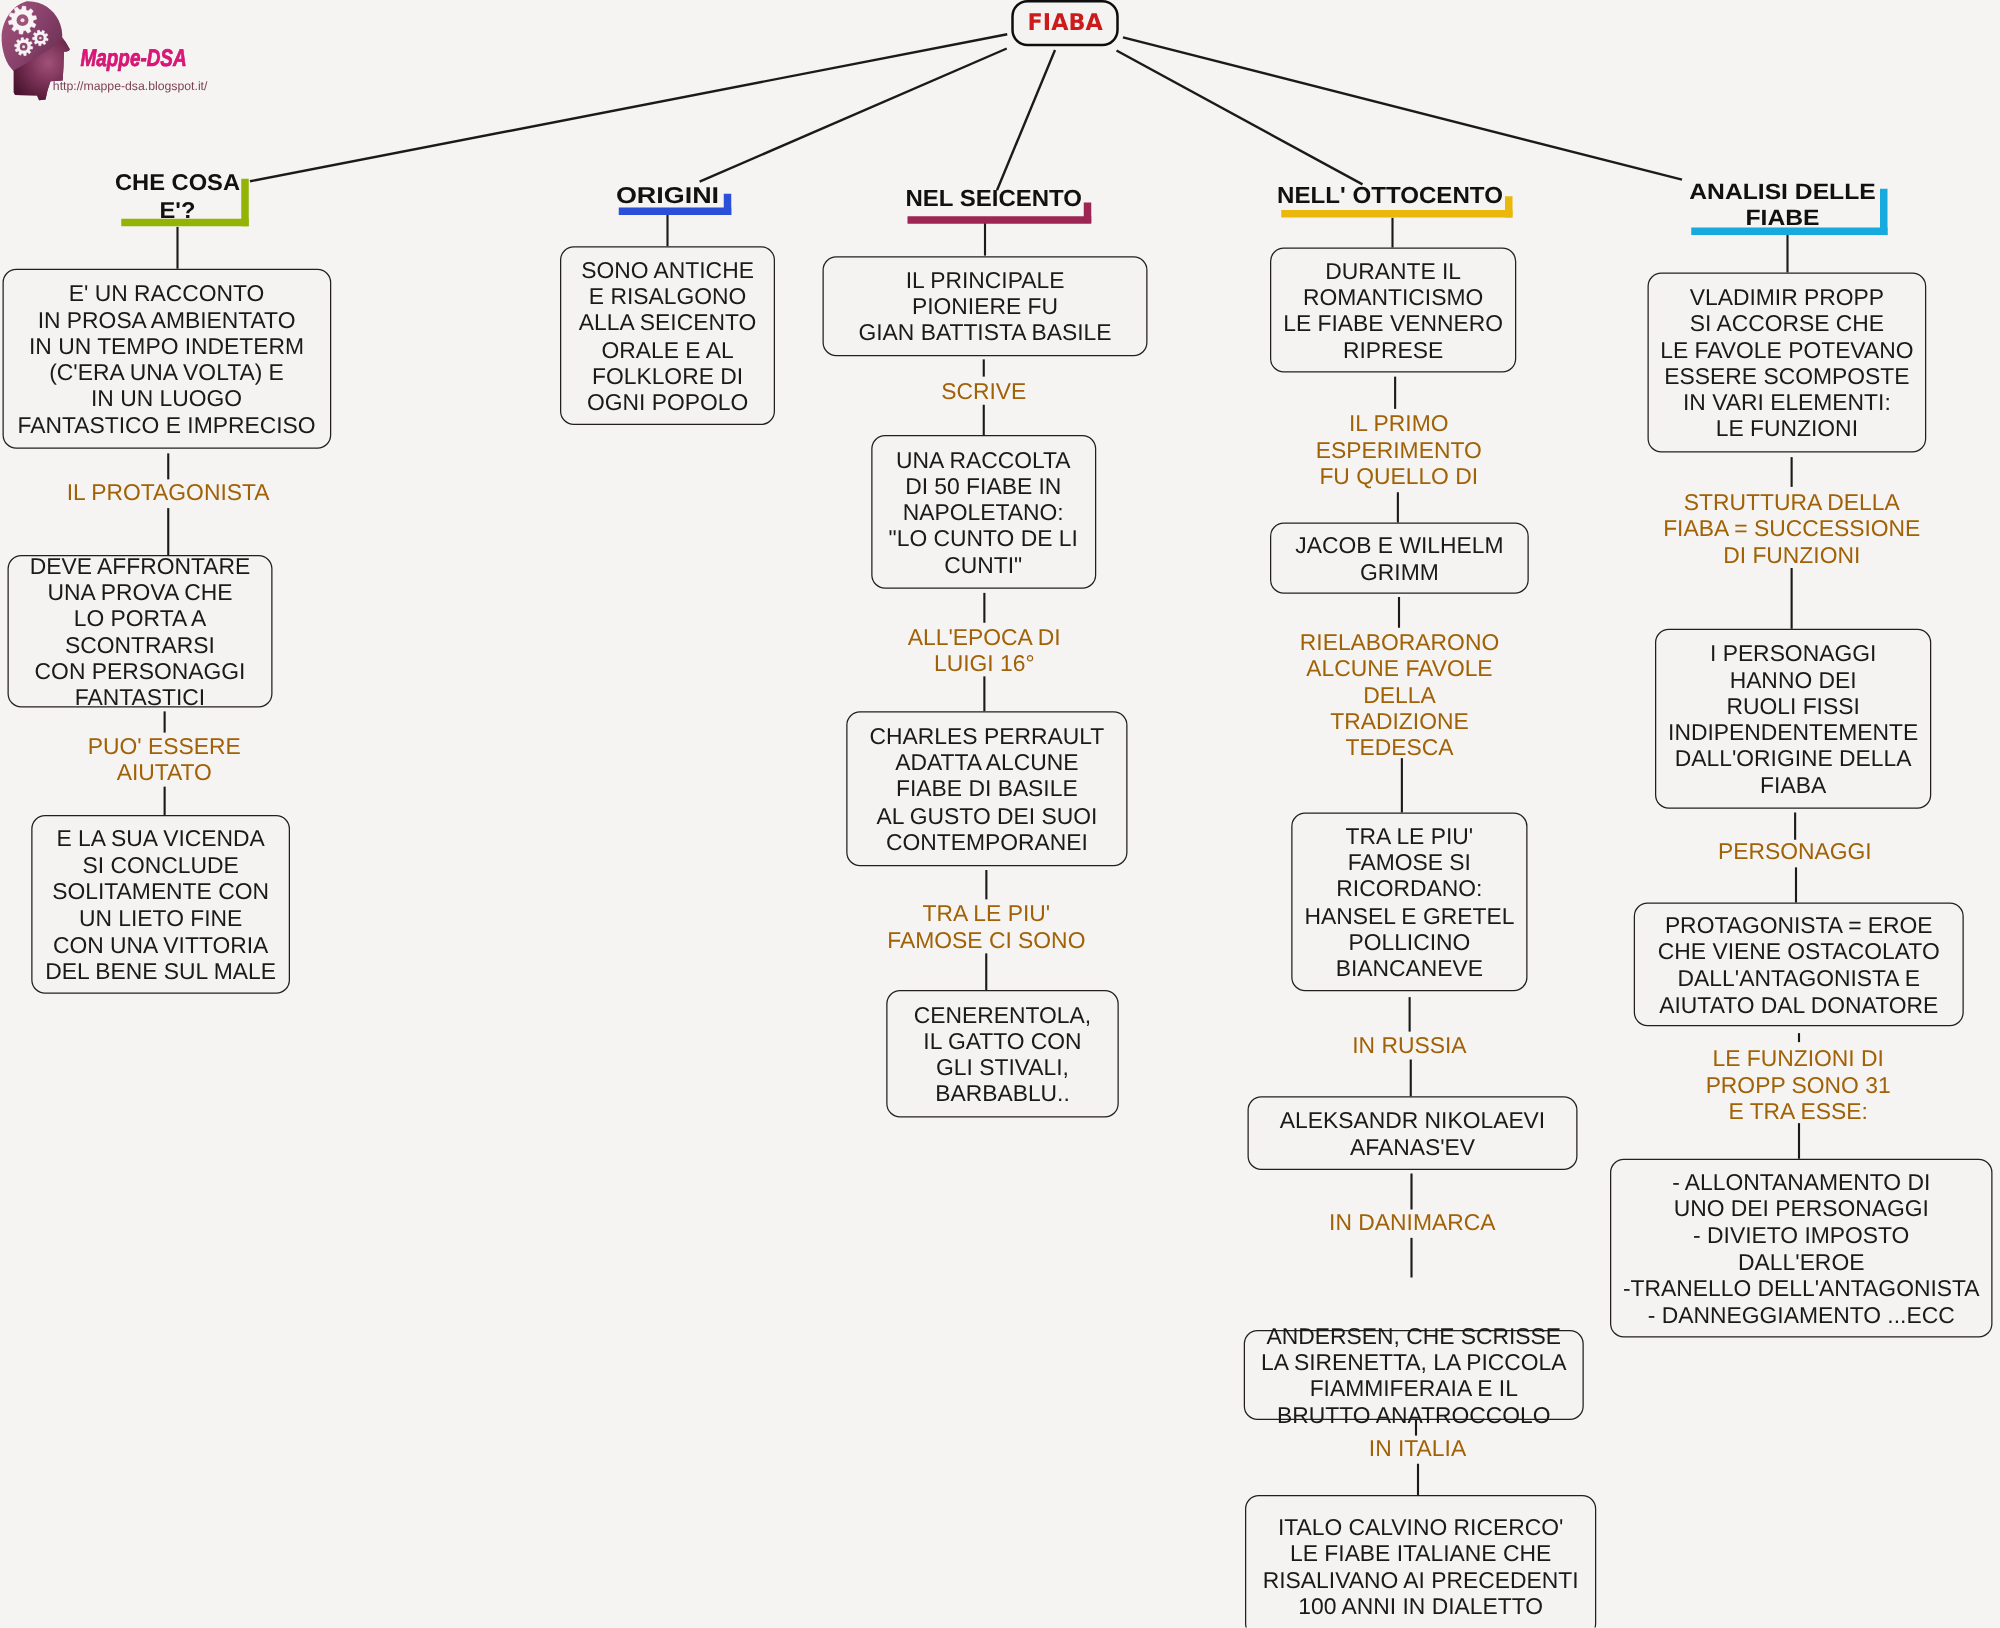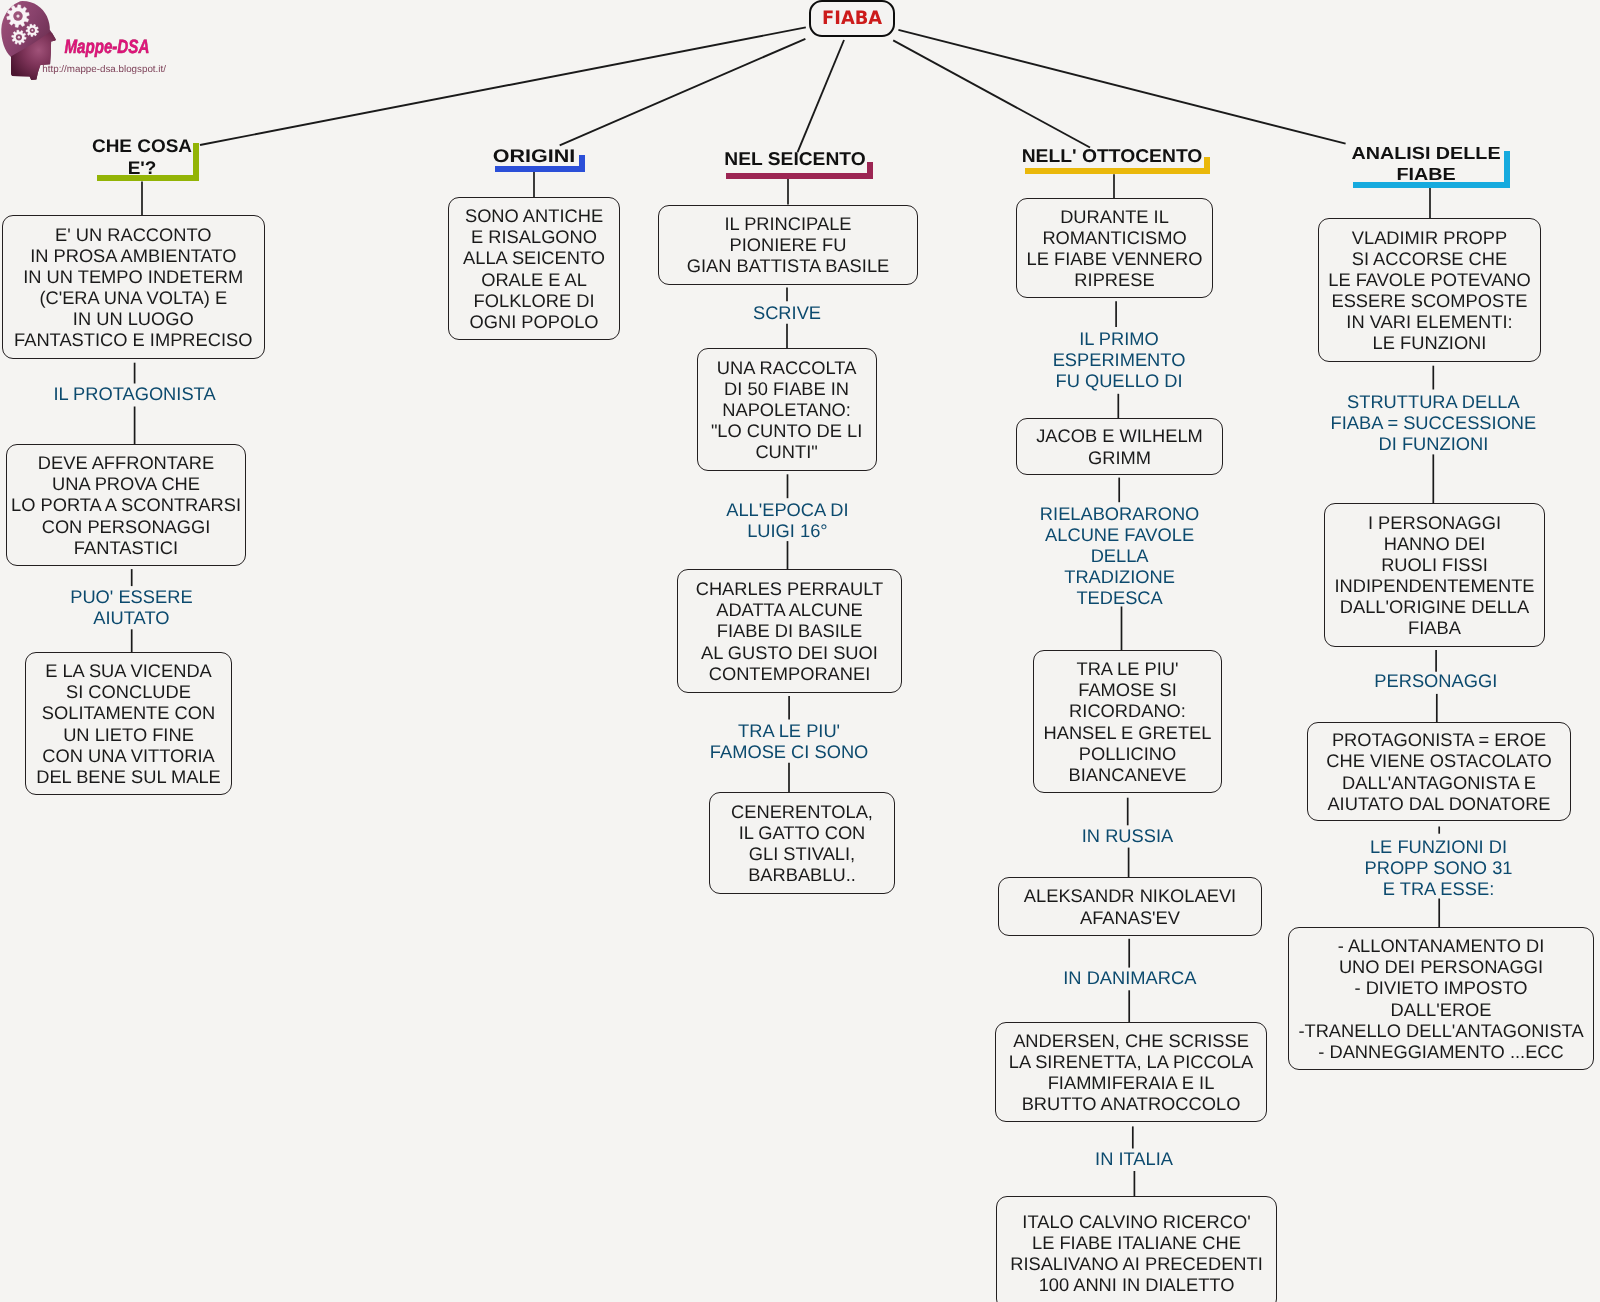--- a/index.html
+++ b/index.html
@@ -6,21 +6,21 @@
   html,body{margin:0;padding:0;}
   body{width:1600px;height:1302px;background:#f5f4f2;font-family:"Liberation Sans",sans-serif;overflow:hidden;position:relative;
        -webkit-font-smoothing:antialiased;-moz-osx-font-smoothing:grayscale;text-rendering:geometricPrecision;}
   *{-webkit-font-smoothing:antialiased;}
   .node{position:absolute;box-sizing:border-box;border:1.85px solid #231f20;border-radius:11px;background:#f4f3f1;
         display:flex;align-items:center;justify-content:center;text-align:center;
         font-size:18.3px;line-height:21.1px;color:#1a1a1a;}
   .node .t{display:block;width:100%;}
   .node b{font-weight:normal;}
   .hd{position:absolute;font-weight:bold;color:#111;text-align:center;white-space:pre-line;}
-  .lbl{position:absolute;font-size:18.3px;line-height:21.1px;color:#0c4a6e;text-align:center;white-space:pre-line;}
+  .lbl{position:absolute;font-size:18.3px;line-height:21.1px;color:#a16207;text-align:center;white-space:pre-line;}
   svg.lines{position:absolute;left:0;top:0;width:1600px;height:1302px;pointer-events:none;}
   #title{position:absolute;box-sizing:border-box;border:2.6px solid #0d0d0d;border-radius:13px;background:#f4f3f2;
          color:#cc1b1b;font-family:"DejaVu Sans",sans-serif;font-weight:bold;font-size:18.5px;line-height:20px;
          display:flex;align-items:center;justify-content:center;}
   #title span{display:block;transform:scaleX(0.965);}
   #logo{position:absolute;left:0;top:0;width:200px;height:96px;}
   .ul-h{position:absolute;height:6px;}
   .ul-v{position:absolute;width:6px;}
 </style>
 </head>
@@ -115,21 +115,21 @@
 <div class="hd" style="left:961.50px;top:144.58px;width:300px;font-size:18.6px;line-height:22px;transform:scaleX(1.037);transform-origin:50% 0"><span>NELL' OTTOCENTO</span></div>
 <div class="ul-h" style="left: 1024.7px; top: 168.2px; width: 185.3px; background: rgb(234, 184, 11);"></div>
 <div class="ul-v" style="left: 1204px; top: 156.5px; height: 17.7px; background: rgb(234, 184, 11);"></div>
 <div class="hd" style="left:1275.70px;top:142.97px;width:300px;font-size:17.6px;line-height:20.8px;transform:scaleX(1.122);transform-origin:50% 0"><span>ANALISI DELLE
 FIABE</span></div>
 <div class="ul-h" style="left: 1353.4px; top: 182.2px; width: 156.4px; background: rgb(22, 170, 222);"></div>
 <div class="ul-v" style="left: 1503.8px; top: 150.8px; height: 37.4px; background: rgb(22, 170, 222);"></div>
 <div class="node" style="left:1.5px;top:215px;width:263.5px;height:144px">
     <span class="t">E' UN <b>RACCONTO</b><br><b>IN PROSA</b> AMBIENTATO<br>IN UN TEMPO INDETERM<br>(C'ERA UNA VOLTA) E<br>IN UN LUOGO<br>FANTASTICO E IMPRECISO</span>
   </div>
-<div class="node" style="left:6px;top:444px;width:240px;height:122px">
+<div class="node" style="left:6px;top:444px;width:212px;height:122px">
     <span class="t">DEVE AFFRONTARE<br>UNA <b>PROVA</b> CHE<br>LO PORTA A SCONTRARSI<br>CON PERSONAGGI<br>FANTASTICI</span>
   </div>
 <div class="node" style="left:25px;top:652px;width:207px;height:143px">
     <span class="t">E LA SUA VICENDA<br>SI CONCLUDE<br>SOLITAMENTE CON<br>UN <b>LIETO FINE</b><br>CON UNA VITTORIA<br>DEL BENE SUL MALE</span>
   </div>
 <div class="node" style="left:447.6px;top:197px;width:172.9px;height:143px">
     <span class="t">SONO ANTICHE<br>E RISALGONO<br>ALLA <b>SEICENTO</b><br><b>ORALE</b> E AL<br><b>FOLKLORE</b> DI<br>OGNI POPOLO</span>
   </div>
 <div class="node" style="left:658px;top:204.5px;width:260px;height:80px">
     <span class="t">IL PRINCIPALE<br>PIONIERE FU<br><b>GIAN BATTISTA BASILE</b></span>
@@ -148,21 +148,21 @@
   </div>
 <div class="node" style="left:1016px;top:418px;width:207px;height:57px">
     <span class="t"><b>JACOB E WILHELM<br>GRIMM</b></span>
   </div>
 <div class="node" style="left:1033px;top:650px;width:189px;height:143px">
     <span class="t">TRA LE PIU'<br>FAMOSE SI<br>RICORDANO:<br>HANSEL E GRETEL<br>POLLICINO<br>BIANCANEVE</span>
   </div>
 <div class="node" style="left:998px;top:877px;width:264px;height:59px">
     <span class="t"><b>ALEKSANDR NIKOLAEVI<br>AFANAS'EV</b></span>
   </div>
-<div class="node" style="left:995px;top:1022px;width:272px;height:100px">
+<div class="node" style="left:995px;top:1064px;width:272px;height:72px">
     <span class="t"><b>ANDERSEN,</b> CHE SCRISSE<br>LA SIRENETTA, LA PICCOLA<br>FIAMMIFERAIA E IL<br>BRUTTO ANATROCCOLO</span>
   </div>
 <div class="node" style="left:996px;top:1196px;width:281px;height:114px">
     <span class="t"><b>ITALO CALVINO</b> RICERCO'<br>LE FIABE ITALIANE CHE<br>RISALIVANO AI PRECEDENTI<br>100 ANNI IN DIALETTO</span>
   </div>
 <div class="node" style="left:1318px;top:218px;width:223px;height:144px">
     <span class="t"><b>VLADIMIR PROPP</b><br>SI ACCORSE CHE<br>LE FAVOLE POTEVANO<br>ESSERE SCOMPOSTE<br>IN VARI ELEMENTI:<br>LE <b>FUNZIONI</b></span>
   </div>
 <div class="node" style="left:1324px;top:503px;width:221px;height:144px">
     <span class="t">I PERSONAGGI<br>HANNO DEI<br>RUOLI FISSI<br>INDIPENDENTEMENTE<br>DALL'ORIGINE DELLA<br>FIABA</span>

